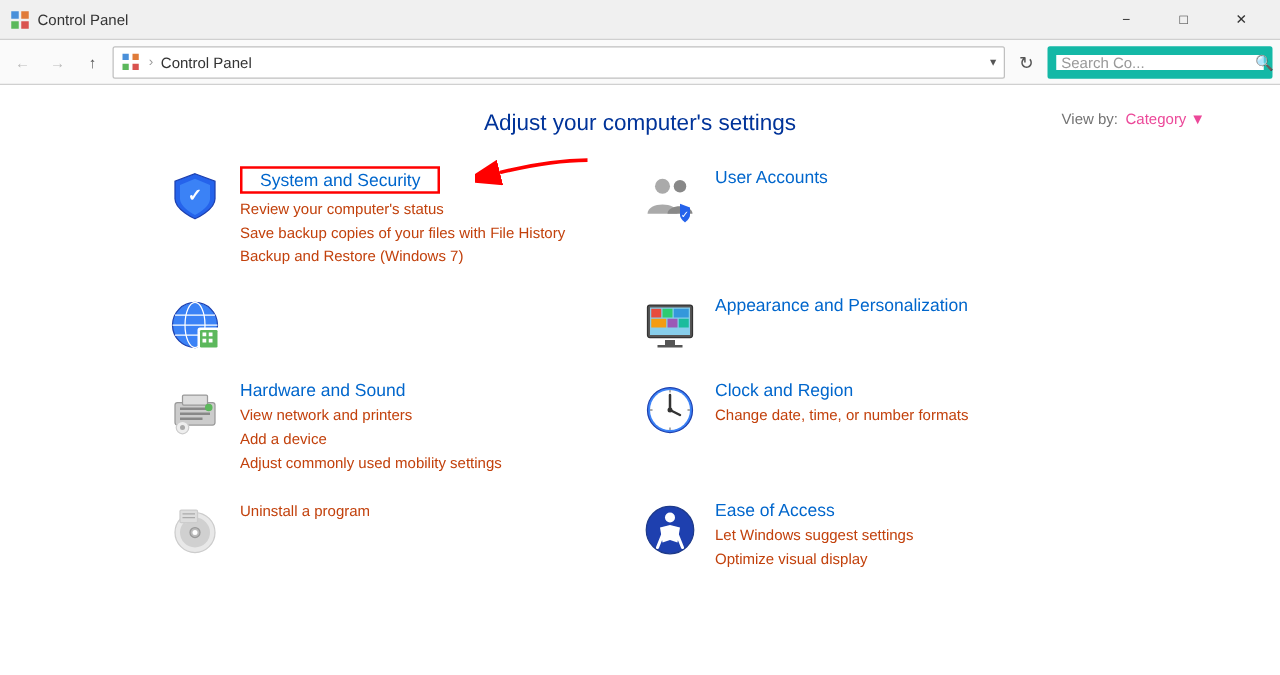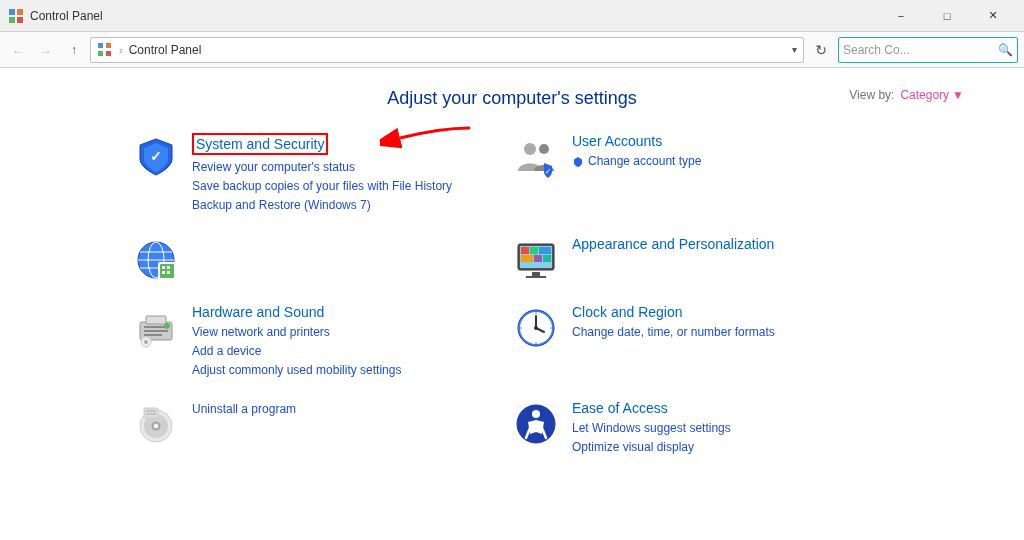--- a/index.html
+++ b/index.html
@@ -107,21 +107,21 @@
       cursor: pointer;
       color: #555;
       font-size: 14px;
       border: none;
       background: transparent;
       border-radius: 2px;
     }
     .search-box {
       height: 26px;
       width: 180px;
-      border: 1px solid #14b8a6;
+      border: 7px solid #14b8a6;
       display: flex;
       align-items: center;
       border-radius: 2px;
       background: white;
       padding: 0 4px;
     }
     .search-input {
       flex: 1;
       border: none;
       outline: none;
@@ -199,27 +199,27 @@
     .category-title {
       font-size: 14px;
       color: #0066cc;
       cursor: pointer;
       text-decoration: none;
       display: block;
       margin-bottom: 3px;
     }
     .category-title.highlighted {
       border: 2px solid red;
-      padding: 1px 2px;
+      padding: 1px 14px;
       display: inline-block;
     }
 
     .category-link {
       font-size: 12px;
-      color: #1d4ed8;
+      color: #c2410c;
       cursor: pointer;
       text-decoration: none;
       display: block;
       line-height: 1.6;
     }
 
     
     .arrow-annotation {
       position: absolute;
       top: 118px;
@@ -313,26 +313,20 @@
             <path d="M4 36 C4 26 28 26 28 36" fill="#aaa"></path>
             <circle cx="30" cy="14" r="5" fill="#888"></circle>
             <path d="M20 36 C20 28 40 28 40 36" fill="#888"></path>
 
             <path d="M30 28 L38 31 L38 37 C38 40 34 43 34 43 C34 43 30 40 30 37 Z" fill="#2563eb"></path>
             <text x="34" y="39" text-anchor="middle" fill="white" font-size="8">✓</text>
           </svg>
         </div>
         <div class="category-text">
           <a class="category-title">User Accounts</a>
-          <a class="category-link" style="display:flex;align-items:center;gap:4px;">
-            <svg width="12" height="12" viewBox="0 0 12 12" style="flex-shrink:0;">
-                <path d="M6 1 L10 3.5 L10 7 C10 9.5 6 11 6 11 C6 11 2 9.5 2 7 L2 3.5 Z" fill="#2563eb"></path>
-              </svg>
-            Change account type
-          </a>
         </div>
       </div>
 
       <div class="category-item">
         <div class="category-icon">
           <svg width="44" height="44" viewBox="0 0 44 44">
 
             <circle cx="22" cy="22" r="18" fill="#3b82f6" stroke="#1e40af" stroke-width="1"></circle>
             <ellipse cx="22" cy="22" rx="8" ry="18" fill="none" stroke="white" stroke-width="1"></ellipse>
             <line x1="4" y1="22" x2="40" y2="22" stroke="white" stroke-width="1"></line>

